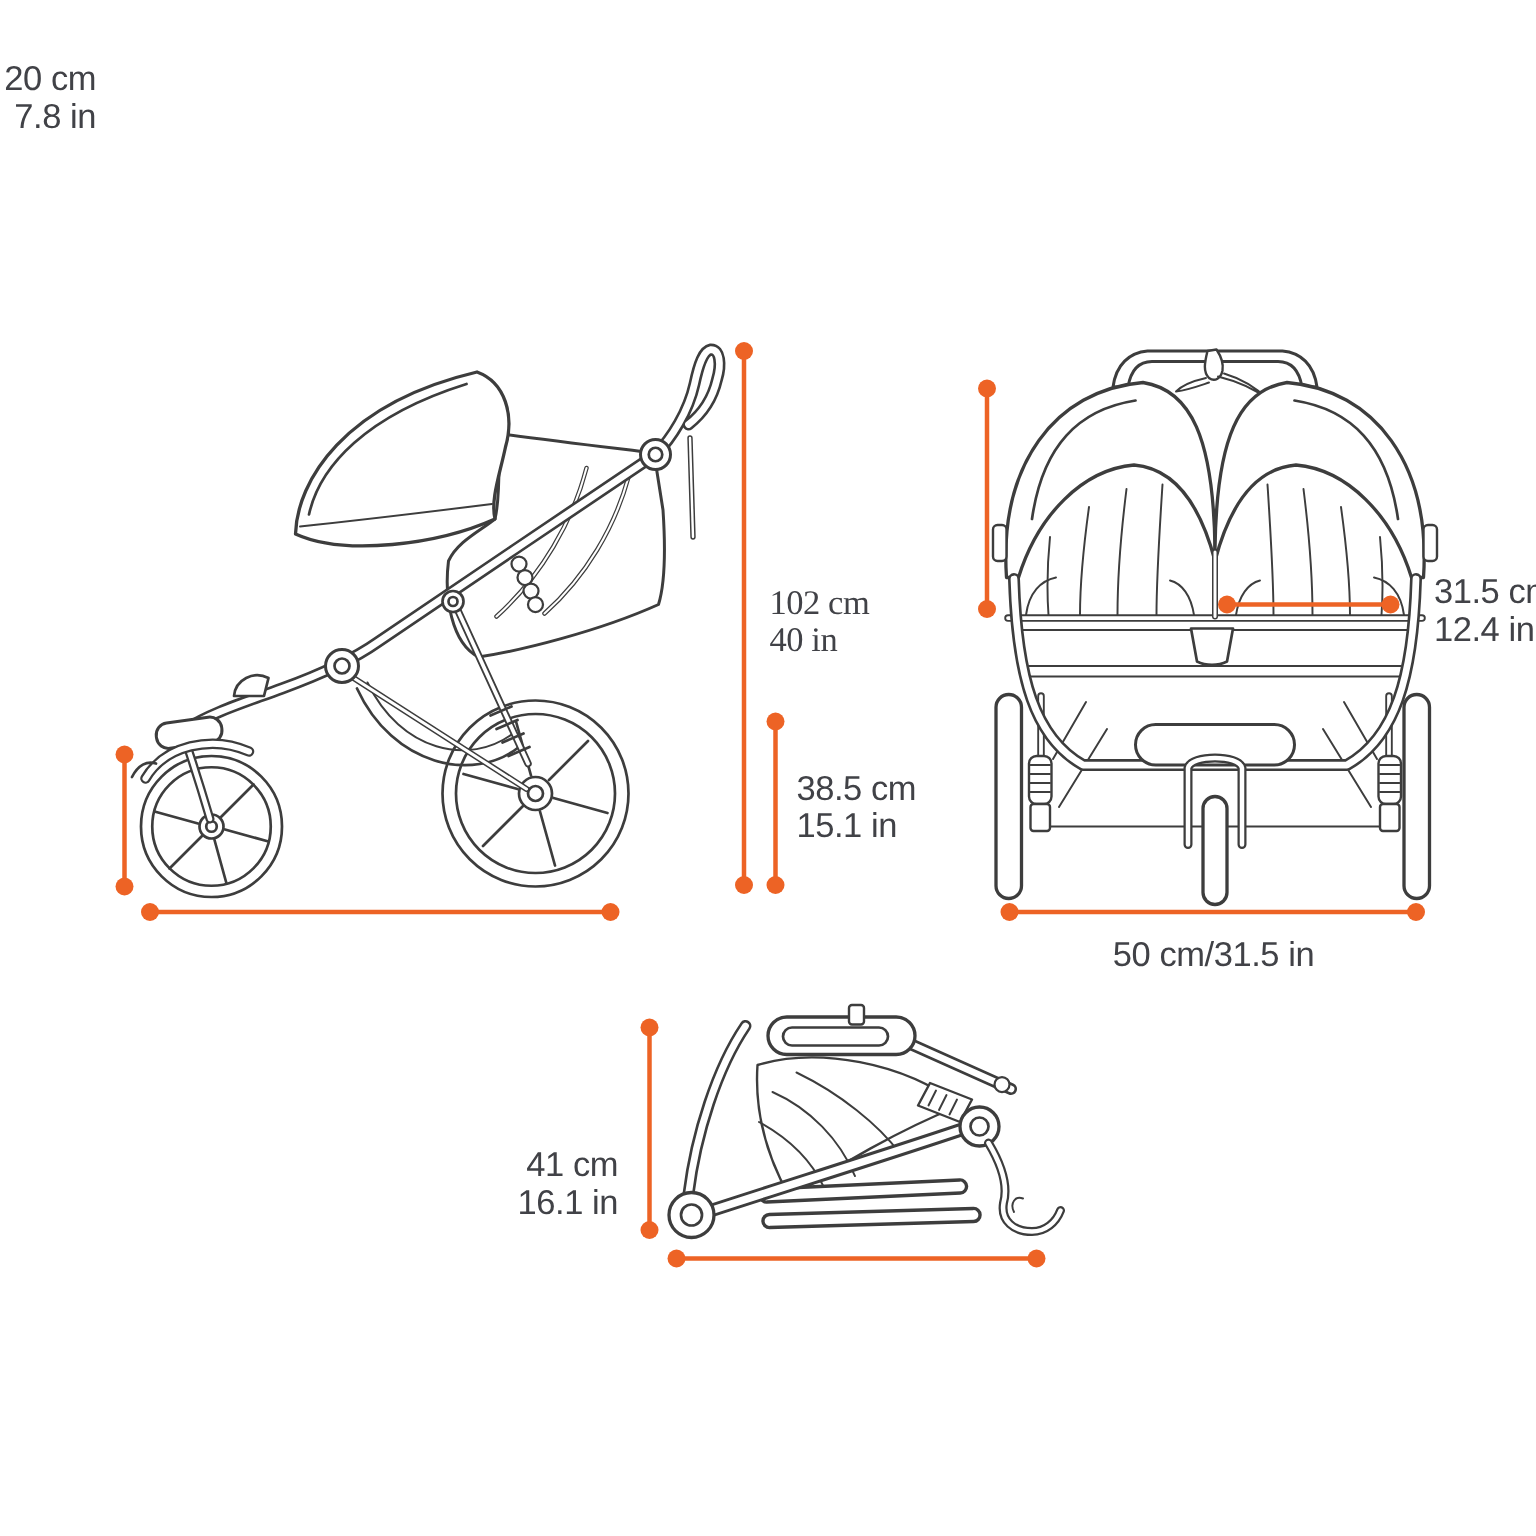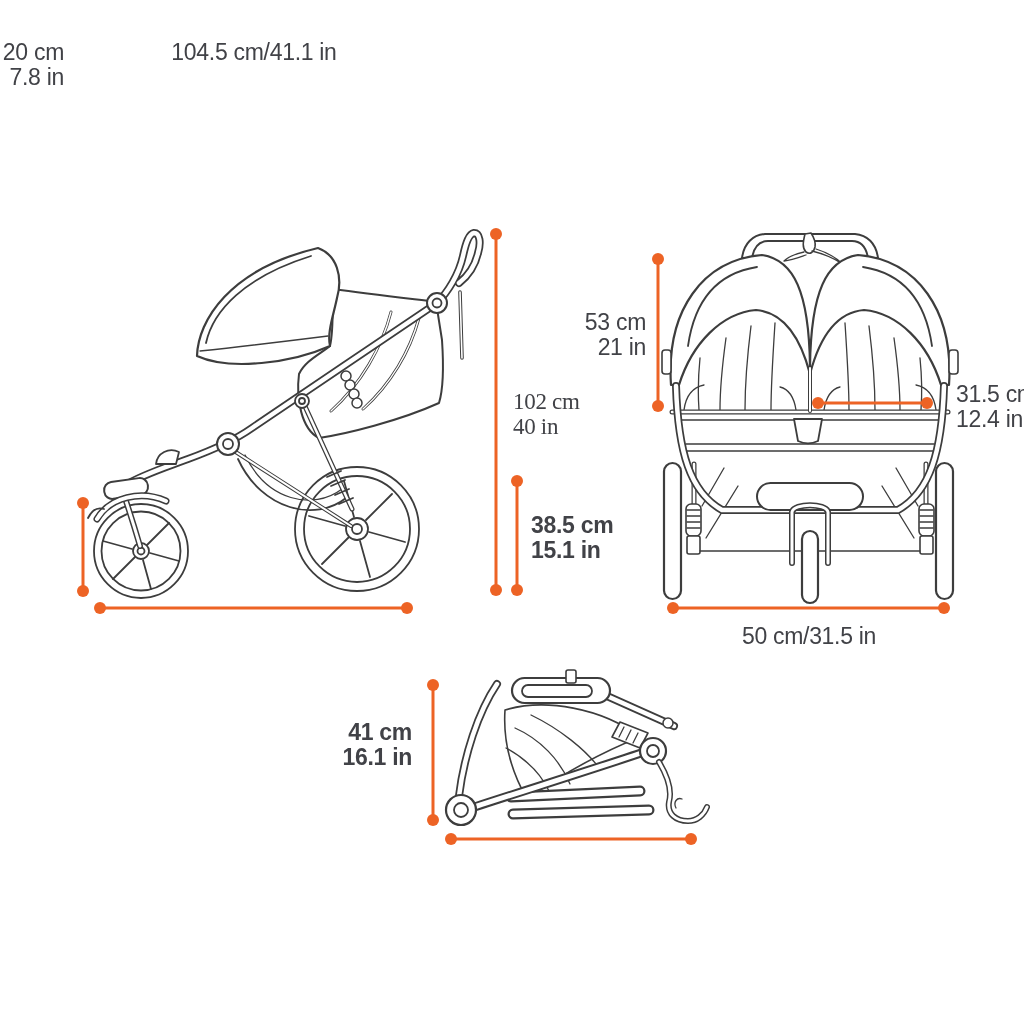--- a/index.html
+++ b/index.html
@@ -233,47 +233,40 @@
           <circle class="dim-dot" cx="691" cy="799" r="6"></circle>
     </g>
   </g>
 </svg>
 
   <div class="lbl r" style="left:0;top:484;width:64px;">
     <span>20 cm</span>
     <span>7.8 in</span>
   </div>
 
-  <div class="lbl c" style="left:100px;top:584;width:308px;">
-    <span>104.5 cm/41.1 in</span>
-  </div>
 
   <div class="lbl" style="left:513px;top:349px;font-family:Liberation Serif, serif;">
     <span>102 cm</span>
     <span>40 in</span>
   </div>
 
-  <div class="lbl" style="left:531px;top:473px;font-weight:bold;">
+  <div class="lbl" style="left:531px;top:473px;">
     <span>38.5 cm</span>
     <span>15.1 in</span>
   </div>
 
-  <div class="lbl r" style="left:545px;top:270px;width:101px;">
-    <span>53 cm</span>
-    <span>21 in</span>
-  </div>
 
   <div class="lbl" style="left:956px;top:342px;">
     <span>31.5 cm</span>
     <span>12.4 in</span>
   </div>
 
   <div class="lbl c" style="left:673px;top:584px;width:272px;">
     <span>50 cm/31.5 in</span>
   </div>
 
-  <div class="lbl r" style="left:311px;top:680px;width:101px;font-weight:bold;">
+  <div class="lbl r" style="left:311px;top:724px;width:101px;">
     <span>41 cm</span>
     <span>16.1 in</span>
   </div>
 
 
 </div>
 
 </body></html>

